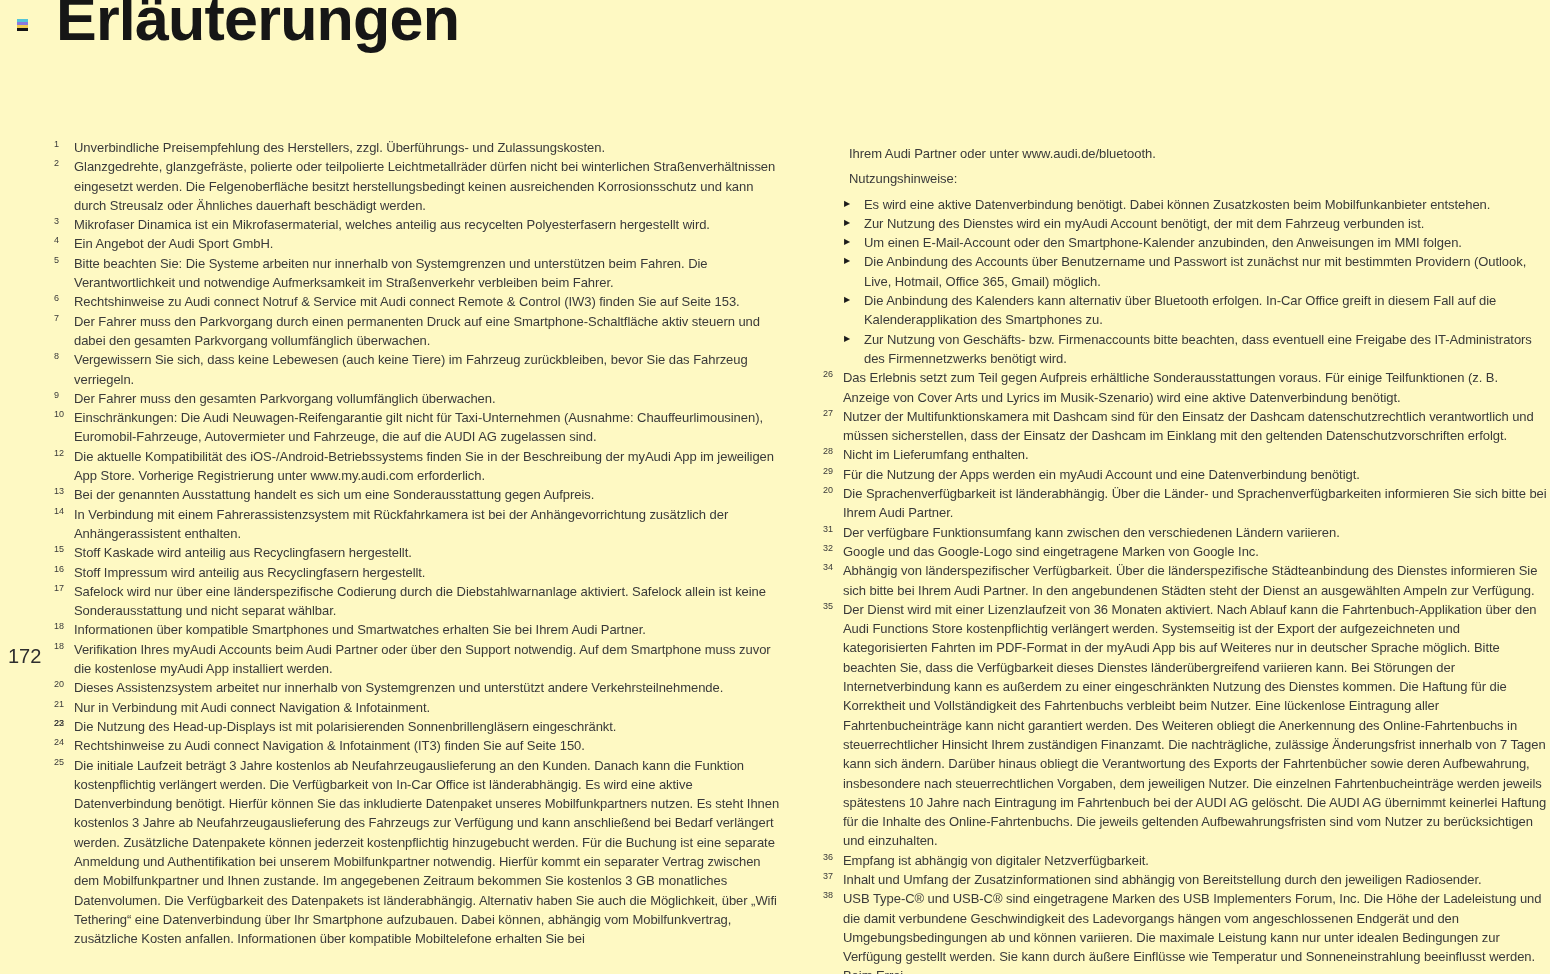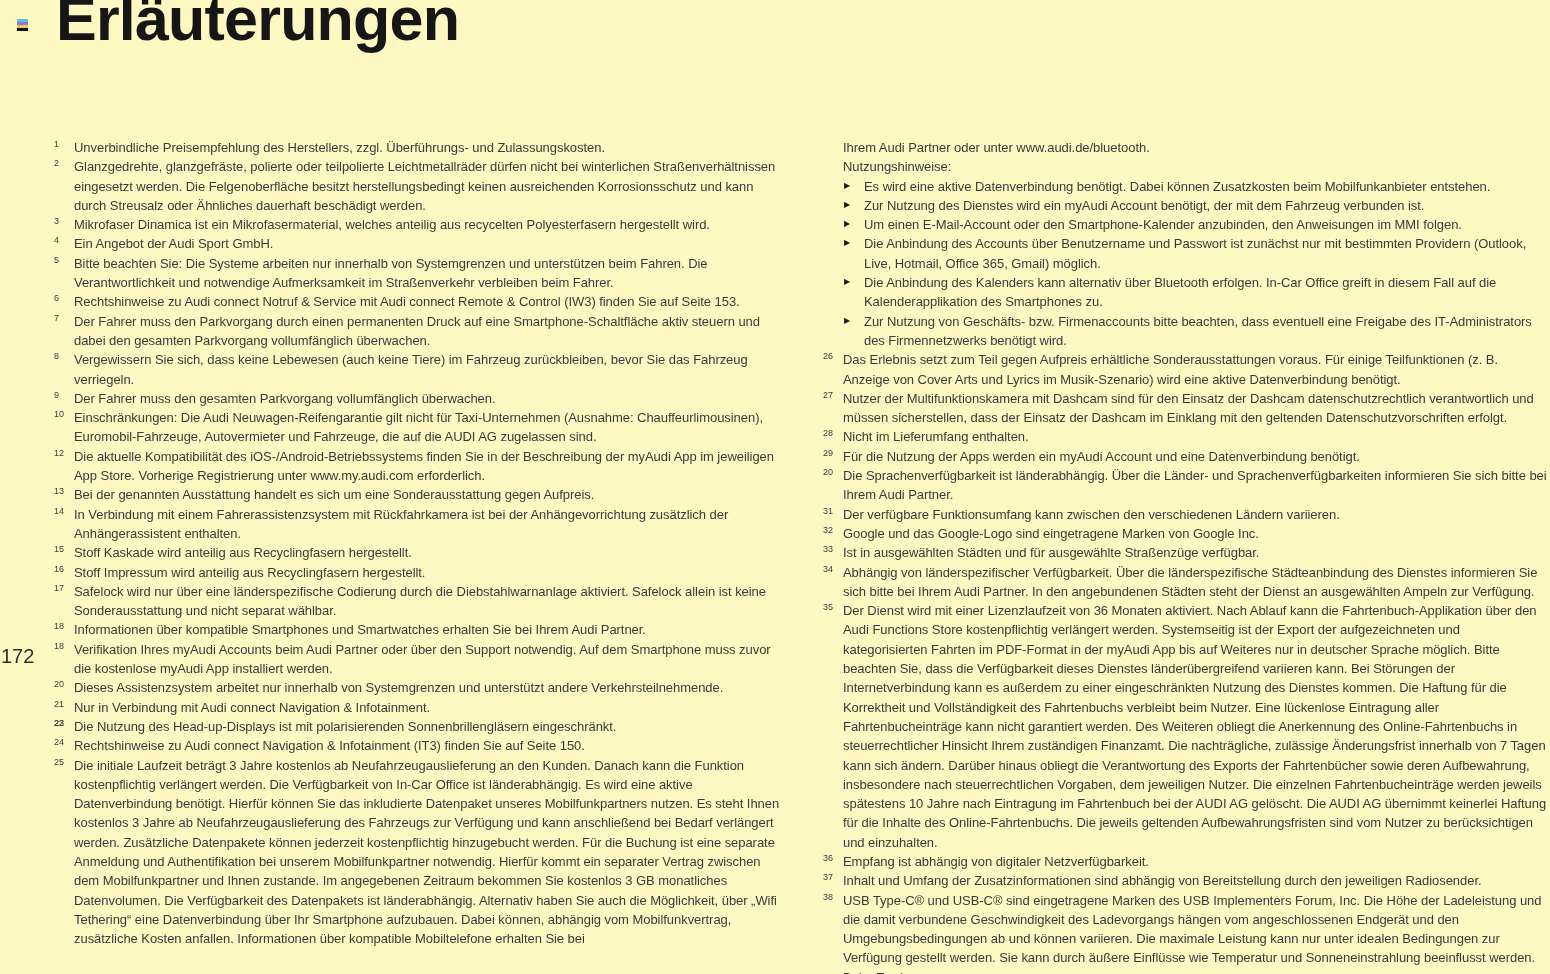--- a/index.html
+++ b/index.html
@@ -8,29 +8,29 @@
     overflow:hidden; font-family:"Liberation Sans", sans-serif;
     color:#3a3a3a; -webkit-font-smoothing:antialiased;
   }
   .title {
     position:absolute; top:-16px; left:56px; margin:0;
     font-size:61px; font-weight:800; letter-spacing:-0.8px;
     color:#161616; white-space:nowrap;
   }
   .brand-mark { position:absolute; left:17px; top:19px; width:11px; display:flex; flex-direction:column; }
   .brand-mark .bar { width:11px; height:3px; }
-  .pagenum { position:absolute; left:1px; top:645px; font-size:20px; color:#2e2e2e; }
+  .pagenum { position:absolute; left:8px; top:645px; font-size:20px; color:#2e2e2e; }
   .col { position:absolute; top:138px; font-size:13px; line-height:19.3px; letter-spacing:-0.05px; }
   .col-left  { left:54px;  width:727px; }
   .col-right { left:823px; width:724px; }
   .fn { margin:0; padding-left:20px; position:relative; }
   .fn .num {
     position:absolute; left:0; top:-3px; font-size:9px; line-height:19.3px; color:#3a3a3a;
   }
-  .cont { margin:0; padding-left:20px; }
+  .cont { margin:6px; padding-left:20px; }
   .bullet { margin:0; padding-left:41px; position:relative; }
   .bullet .tri {
     position:absolute; left:21px; top:-1px; font-size:8px; line-height:19.3px; color:#1c1c1c;
   }
 </style>
 </head>
 <body>
 
 <div class="page">
 
@@ -81,21 +81,20 @@
     <p class="bullet"><span class="tri">▶</span><span>Die Anbindung des Accounts über Benutzername und Passwort ist zunächst nur mit bestimmten Providern (Outlook, Live, Hotmail, Office 365, Gmail) möglich.</span></p>
     <p class="bullet"><span class="tri">▶</span><span>Die Anbindung des Kalenders kann alternativ über Bluetooth erfolgen. In-Car Office greift in diesem Fall auf die Kalenderapplikation des Smartphones zu.</span></p>
     <p class="bullet"><span class="tri">▶</span><span>Zur Nutzung von Geschäfts- bzw. Firmenaccounts bitte beachten, dass eventuell eine Freigabe des IT-Administrators des Firmennetzwerks benötigt wird.</span></p>
     <p class="fn"><span class="num">26</span><span>Das Erlebnis setzt zum Teil gegen Aufpreis erhältliche Sonderausstattungen voraus. Für einige Teilfunktionen (z. B. Anzeige von Cover Arts und Lyrics im Musik-Szenario) wird eine aktive Datenverbindung benötigt.</span></p>
     <p class="fn"><span class="num">27</span><span>Nutzer der Multifunktionskamera mit Dashcam sind für den Einsatz der Dashcam datenschutzrechtlich verantwortlich und müssen sicherstellen, dass der Einsatz der Dashcam im Einklang mit den geltenden Datenschutzvorschriften erfolgt.</span></p>
     <p class="fn"><span class="num">28</span><span>Nicht im Lieferumfang enthalten.</span></p>
     <p class="fn"><span class="num">29</span><span>Für die Nutzung der Apps werden ein myAudi Account und eine Datenverbindung benötigt.</span></p>
     <p class="fn"><span class="num">20</span><span>Die Sprachenverfügbarkeit ist länderabhängig. Über die Länder- und Sprachenverfügbarkeiten informieren Sie sich bitte bei Ihrem Audi Partner.</span></p>
     <p class="fn"><span class="num">31</span><span>Der verfügbare Funktionsumfang kann zwischen den verschiedenen Ländern variieren.</span></p>
     <p class="fn"><span class="num">32</span><span>Google und das Google-Logo sind eingetragene Marken von Google Inc.</span></p>
-    <p class="fn"><span class="num">33</span><span>Ist in ausgewählten Städten und für ausgewählte Straßenzüge verfügbar.</span></p>
     <p class="fn"><span class="num">34</span><span>Abhängig von länderspezifischer Verfügbarkeit. Über die länderspezifische Städteanbindung des Dienstes informieren Sie sich bitte bei Ihrem Audi Partner. In den angebundenen Städten steht der Dienst an ausgewählten Ampeln zur Verfügung.</span></p>
     <p class="fn"><span class="num">35</span><span>Der Dienst wird mit einer Lizenzlaufzeit von 36 Monaten aktiviert. Nach Ablauf kann die Fahrtenbuch-Applikation über den Audi Functions Store kostenpflichtig verlängert werden. Systemseitig ist der Export der aufgezeichneten und kategorisierten Fahrten im PDF-Format in der myAudi App bis auf Weiteres nur in deutscher Sprache möglich. Bitte beachten Sie, dass die Verfügbarkeit dieses Dienstes länderübergreifend variieren kann. Bei Störungen der Internetverbindung kann es außerdem zu einer eingeschränkten Nutzung des Dienstes kommen. Die Haftung für die Korrektheit und Vollständigkeit des Fahrtenbuchs verbleibt beim Nutzer. Eine lückenlose Eintragung aller Fahrtenbucheinträge kann nicht garantiert werden. Des Weiteren obliegt die Anerkennung des Online-Fahrtenbuchs in steuerrechtlicher Hinsicht Ihrem zuständigen Finanzamt. Die nachträgliche, zulässige Änderungsfrist innerhalb von 7 Tagen kann sich ändern. Darüber hinaus obliegt die Verantwortung des Exports der Fahrtenbücher sowie deren Aufbewahrung, insbesondere nach steuerrechtlichen Vorgaben, dem jeweiligen Nutzer. Die einzelnen Fahrtenbucheinträge werden jeweils spätestens 10 Jahre nach Eintragung im Fahrtenbuch bei der AUDI AG gelöscht. Die AUDI AG übernimmt keinerlei Haftung für die Inhalte des Online-Fahrtenbuchs. Die jeweils geltenden Aufbewahrungsfristen sind vom Nutzer zu berücksichtigen und einzuhalten.</span></p>
     <p class="fn"><span class="num">36</span><span>Empfang ist abhängig von digitaler Netzverfügbarkeit.</span></p>
     <p class="fn"><span class="num">37</span><span>Inhalt und Umfang der Zusatzinformationen sind abhängig von Bereitstellung durch den jeweiligen Radiosender.</span></p>
     <p class="fn"><span class="num">38</span><span>USB Type-C® und USB-C® sind eingetragene Marken des USB Implementers Forum, Inc. Die Höhe der Ladeleistung und die damit verbundene Geschwindigkeit des Ladevorgangs hängen vom angeschlossenen Endgerät und den Umgebungsbedingungen ab und können variieren. Die maximale Leistung kann nur unter idealen Bedingungen zur Verfügung gestellt werden. Sie kann durch äußere Einflüsse wie Temperatur und Sonneneinstrahlung beeinflusst werden. Beim Errei-</span></p>
   </div>
 
 </div>
 
 </body></html>

